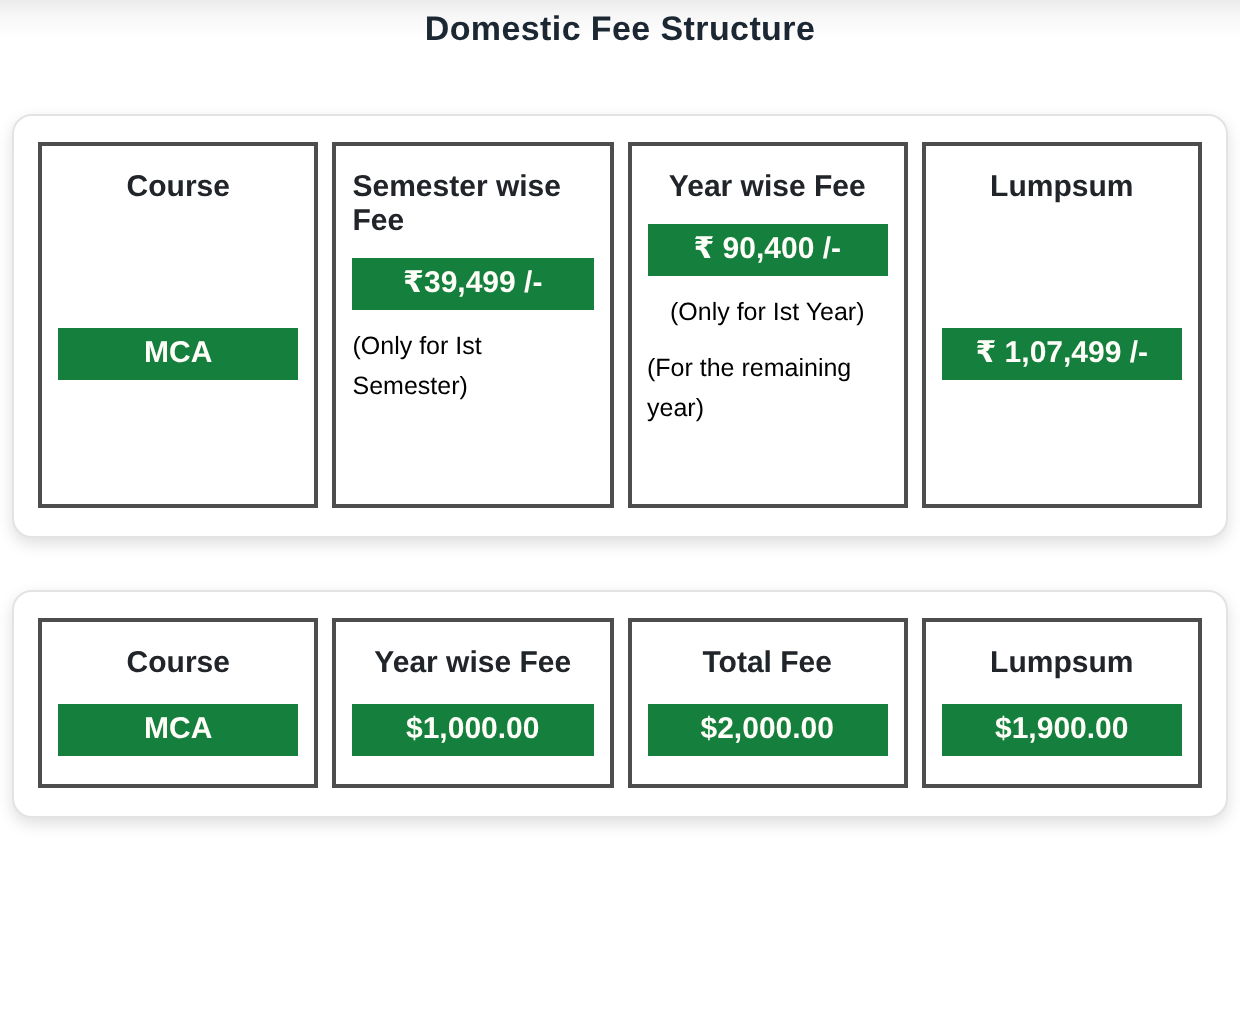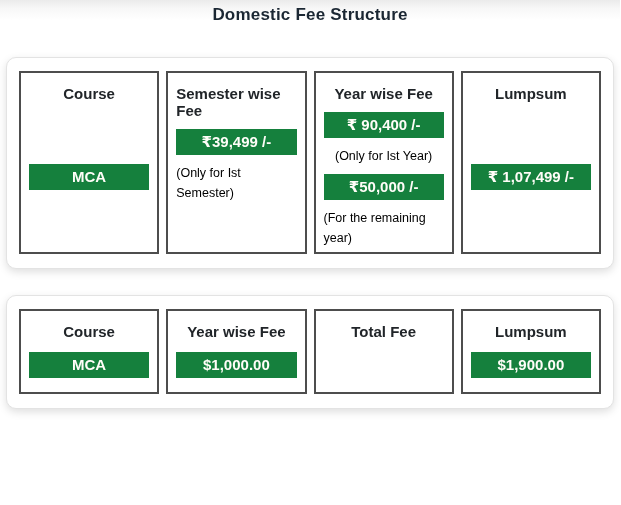--- a/index.html
+++ b/index.html
@@ -94,21 +94,20 @@
         <div class="cell cell-tall">
           <div class="col-header">Semester wise Fee</div>
           <div class="fee-badge">₹39,499 /-</div>
           <div class="fee-note">(Only for Ist Semester)</div>
         </div>
 
         <div class="cell cell-tall">
           <div class="col-header">Year wise Fee</div>
           <div class="fee-badge">₹ 90,400 /-</div>
           <div class="fee-note">(Only for Ist Year)</div>
-          <div class="fee-badge">₹50,000 /-</div>
           <div class="fee-note">(For the remaining year)</div>
         </div>
 
         <div class="cell cell-tall">
           <div class="col-header">Lumpsum</div>
           <div class="fee-badge badge-centered">₹ 1,07,499 /-</div>
         </div>
 
       </div>
     </div>
@@ -124,20 +123,21 @@
           <div class="fee-badge">MCA</div>
         </div>
 
         <div class="cell cell-short">
           <div class="col-header">Year wise Fee</div>
           <div class="fee-badge">$1,000.00</div>
         </div>
 
         <div class="cell cell-short">
           <div class="col-header">Total Fee</div>
+          <div class="fee-badge">$2,000.00</div>
         </div>
 
         <div class="cell cell-short">
           <div class="col-header">Lumpsum</div>
           <div class="fee-badge">$1,900.00</div>
         </div>
 
       </div>
     </div>
   </section>

